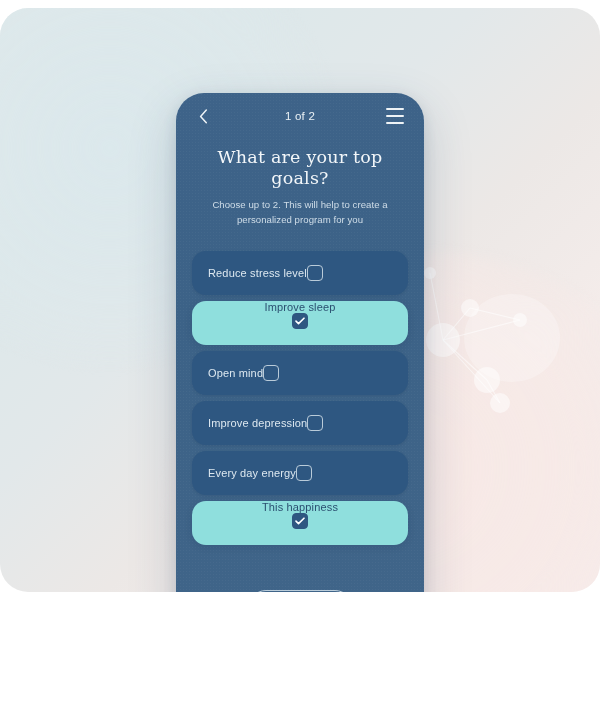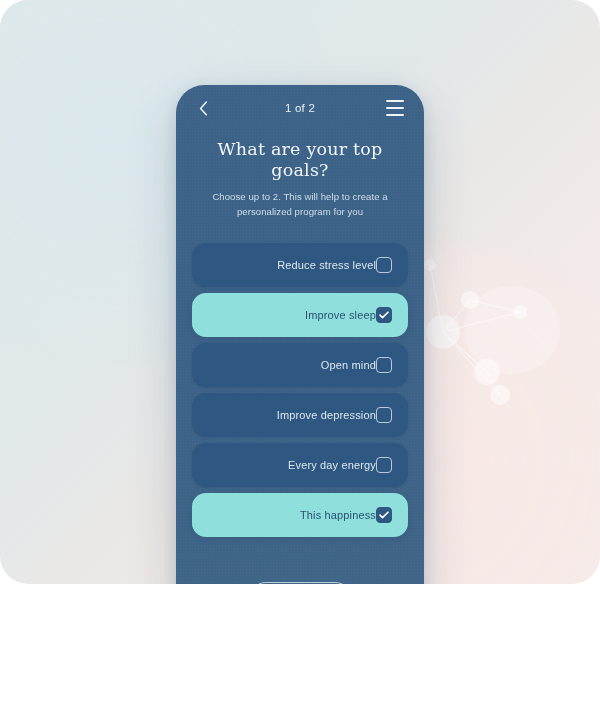--- a/index.html
+++ b/index.html
@@ -21,20 +21,21 @@
     border-radius: 28px;
     overflow: hidden;
     background:
       linear-gradient(135deg,
         #dde8ea 0%,
         #dde8ea 22%,
         #e2e8ea 40%,
         #ece8e6 58%,
         #f4ecea 76%,
         #f7eceb 100%);
+    margin-top: 8px;
   }
 
   
   .bloom-pink {
     position: absolute;
     right: -90px;
     bottom: -140px;
     width: 520px;
     height: 480px;
     border-radius: 50%;
@@ -181,34 +182,35 @@
     padding: 0 16px;
     display: flex;
     flex-direction: column;
     gap: 6px;
   }
   .option {
     height: 44px;
     border-radius: 14px;
     display: flex;
     align-items: center;
-    justify-content: flex-end;
+    justify-content: flex-start;
     padding: 0 16px;
     background: #2e5781;
     cursor: pointer;
     box-shadow: 0 1px 3px rgba(25,50,78,0.16);
   }
   .option .label {
     font-size: 11px;
     color: #dde8f0;
     letter-spacing: 0.15px;
   }
   .option.selected {
     background: #8fdfdd;
     box-shadow: 0 2px 7px rgba(25,50,78,0.16);
+    flex-direction: column;
   }
   .option.selected .label {
     color: #2b4f70;
   }
 
   
   .checkbox {
     width: 16px;
     height: 16px;
     border-radius: 4px;

